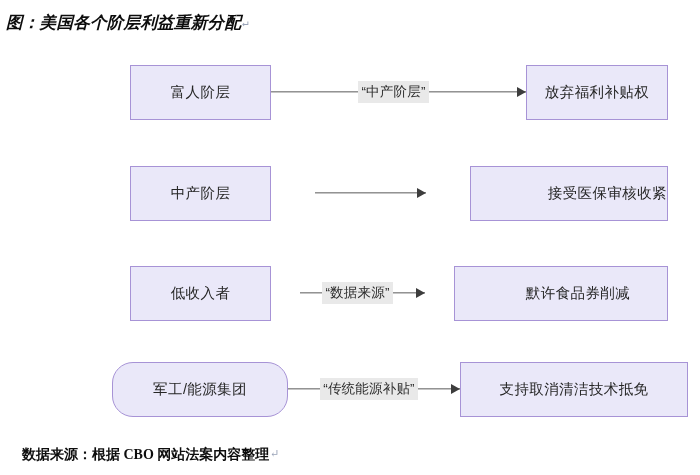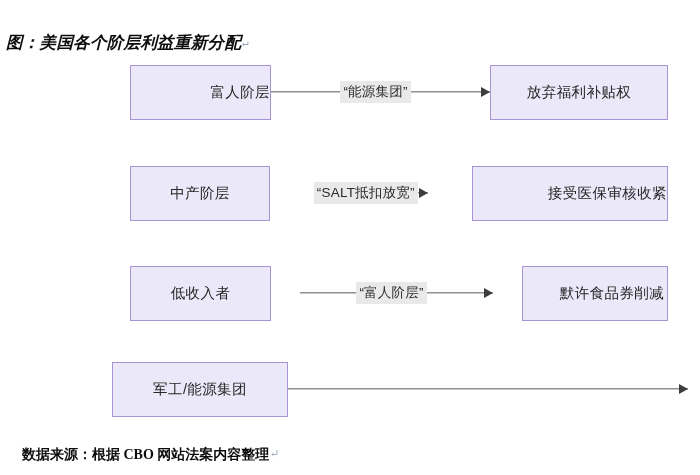--- a/index.html
+++ b/index.html
@@ -21,21 +21,20 @@
     position: absolute;
     left: 6px;
     top: 12px;
     font-family: Liberation Mono, monospace;
     font-weight: bold;
     font-style: italic;
     font-size: 16.5px;
     letter-spacing: 0.3px;
     color: #0d0d0d;
     white-space: nowrap;
-    margin-top: 20px;
   }
   .pilcrow {
     font-style: normal;
     font-weight: normal;
     font-size: 11px;
     color: #9aa4b8;
     vertical-align: 2px;
     margin-left: 1px;
   }
 
@@ -125,68 +124,71 @@
 </head>
 <body>
 
 <div class="fig-title">
   <span>图：美国各个阶层利益重新分配</span><span class="pilcrow">↵</span>
 </div>
 
 <div class="diagram">
 
   <div class="flow-row" style="left:130px; top:64px; width:538px;">
-    <div class="node-box" style="width:141px;justify-content:flex-end;">
+    <div class="node-box" style="width:141px;">
       <span>富人阶层</span>
     </div>
     <div class="connector">
       <div class="line"></div>
-      <div class="edge-label">“能源集团”</div>
+      <div class="edge-label">“中产阶层”</div>
       <div class="arrowhead"></div>
     </div>
-    <div class="node-box" style="width:178px;">
+    <div class="node-box" style="width:142px;">
       <span>放弃福利补贴权</span>
     </div>
   </div>
 
   <div class="flow-row" style="left:130px; top:165px; width:538px;gap:44px;">
     <div class="node-box" style="width:141px;">
       <span>中产阶层</span>
     </div>
     <div class="connector">
       <div class="line"></div>
-      <div class="edge-label">“SALT抵扣放宽”</div>
       <div class="arrowhead"></div>
     </div>
     <div class="node-box" style="width:198px;justify-content:flex-end;">
       <span>接受医保审核收紧</span>
     </div>
   </div>
 
   <div class="flow-row" style="left:130px; top:265px; width:538px;gap:29px;">
     <div class="node-box" style="width:141px;">
       <span>低收入者</span>
     </div>
     <div class="connector">
       <div class="line"></div>
-      <div class="edge-label">“富人阶层”</div>
+      <div class="edge-label">“数据来源”</div>
       <div class="arrowhead"></div>
     </div>
-    <div class="node-box" style="width:146px;padding-left:34px;">
+    <div class="node-box" style="width:214px;padding-left:34px;">
       <span>默许食品券削减</span>
     </div>
   </div>
 
   <div class="flow-row" style="left:112px; top:361px; width:576px;">
-    <div class="node-box" style="width:176px;">
+    <div class="node-box" style="width:176px;border-radius:21px;">
       <span>军工/能源集团</span>
     </div>
     <div class="connector">
       <div class="line"></div>
+      <div class="edge-label">“传统能源补贴”</div>
       <div class="arrowhead"></div>
+    </div>
+    <div class="node-box" style="width:228px;">
+      <span>支持取消清洁技术抵免</span>
     </div>
   </div>
 
 </div>
 
 <div class="source-note">
   <span>数据来源：根据 CBO 网站法案内容整理</span><span class="pilcrow">↵</span>
 </div>
 
 </body></html>

